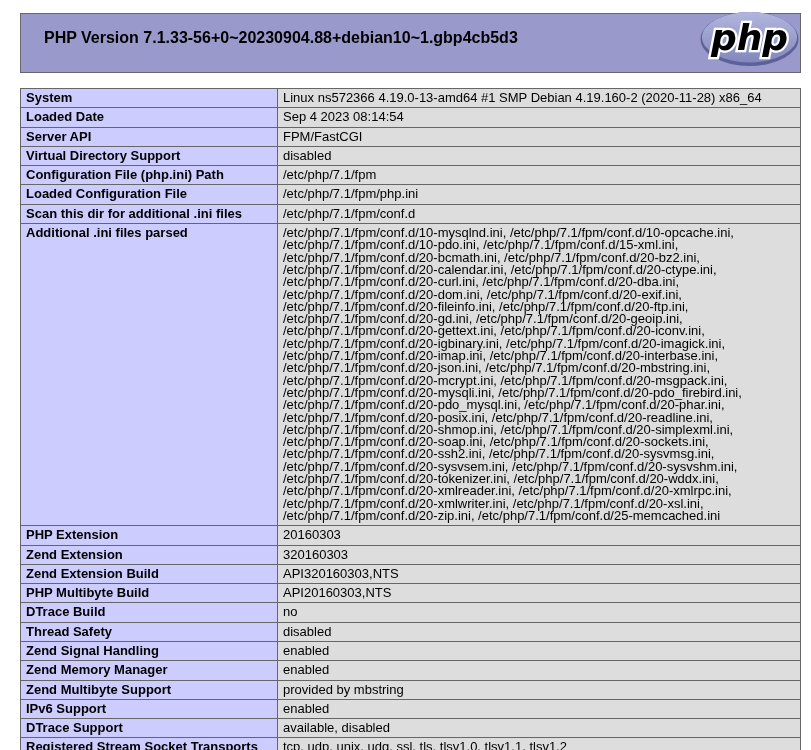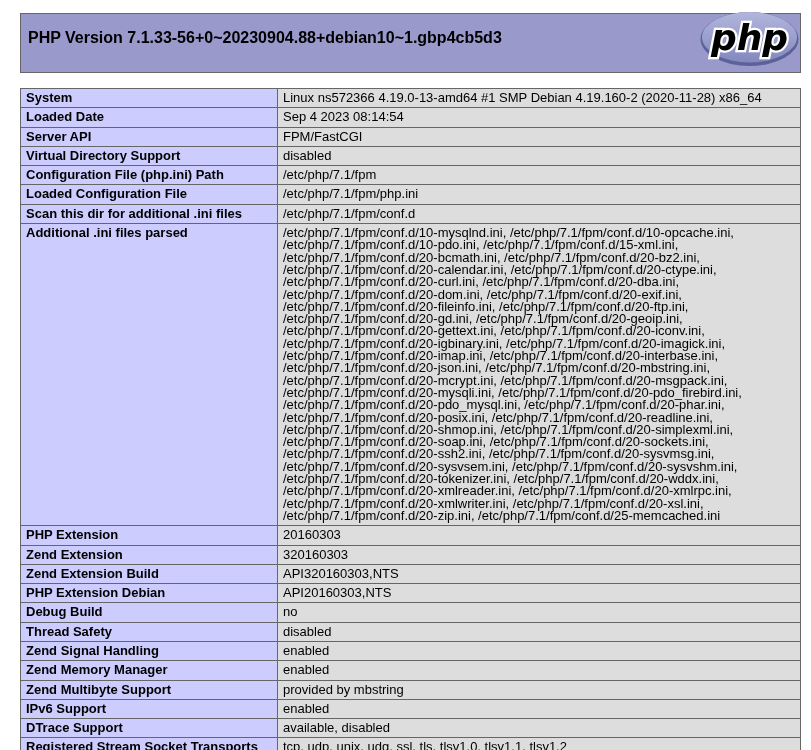--- a/index.html
+++ b/index.html
@@ -13,21 +13,21 @@
     width: 781px;
     margin: 13px 10px 8px 20px;
   }
   .header {
     background: var(--header_bg, #9999cc);
     border: 1px solid var(--border, #666666);
     height: 58px;
     display: flex;
     align-items: center;
     justify-content: space-between;
-    padding-left: 7px;
+    padding-left: 23px;
     box-sizing: content-box;
   }
   .title {
     font-size: 16px;
     font-weight: bold;
     margin: 0;
     position: relative;
     top: -5px;
     color: #000;
   }
@@ -128,25 +128,25 @@
         </tr>
         <tr>
           <td class="e">Zend Extension</td>
           <td class="v">320160303</td>
         </tr>
         <tr>
           <td class="e">Zend Extension Build</td>
           <td class="v">API320160303,NTS</td>
         </tr>
         <tr>
-          <td class="e">PHP Extension Debian</td>
+          <td class="e">PHP Multibyte Build</td>
           <td class="v">API20160303,NTS</td>
         </tr>
         <tr>
-          <td class="e">Debug Build</td>
+          <td class="e">DTrace Build</td>
           <td class="v">no</td>
         </tr>
         <tr>
           <td class="e">Thread Safety</td>
           <td class="v">disabled</td>
         </tr>
         <tr>
           <td class="e">Zend Signal Handling</td>
           <td class="v">enabled</td>
         </tr>

